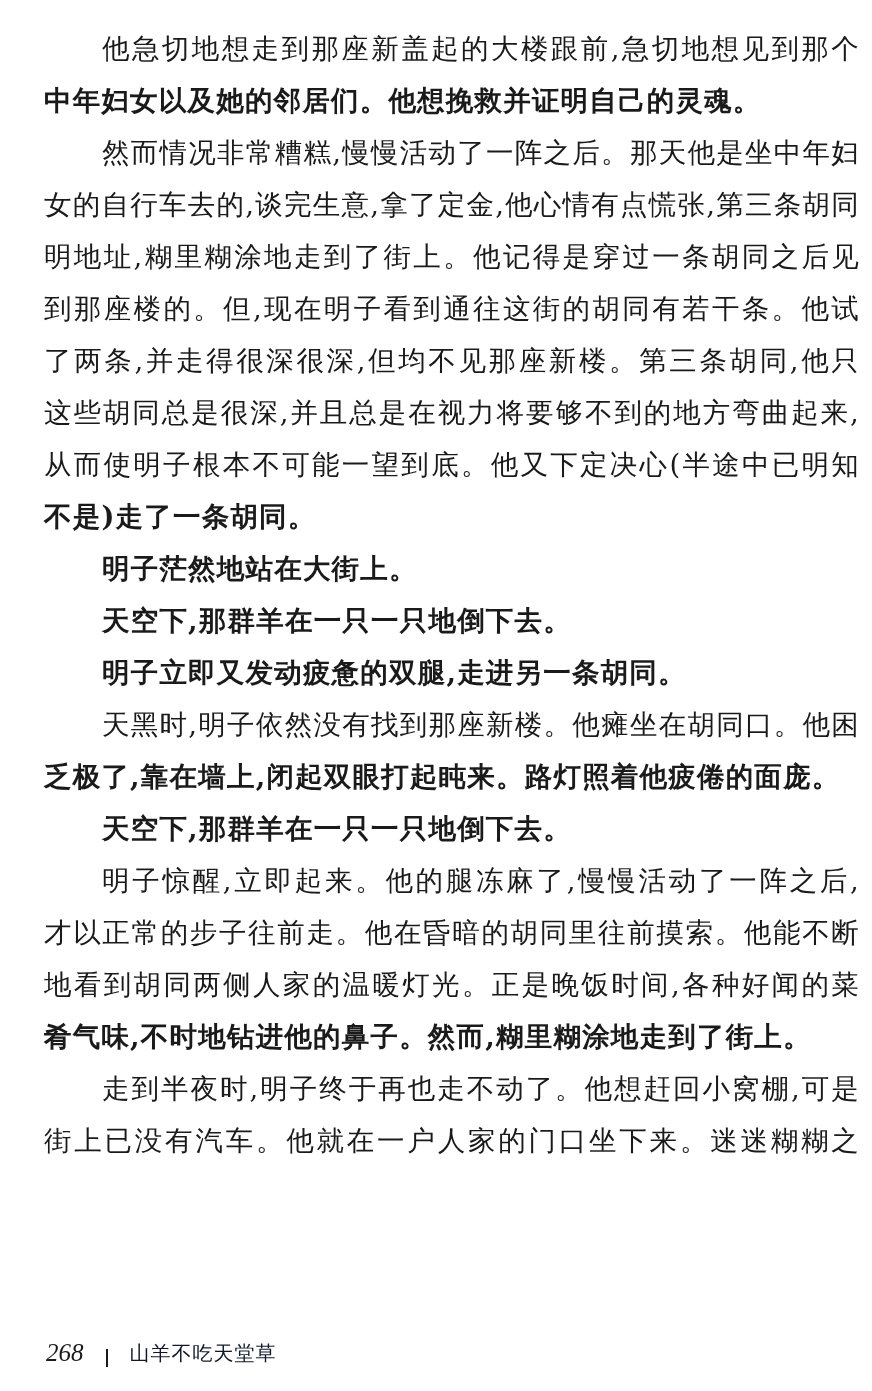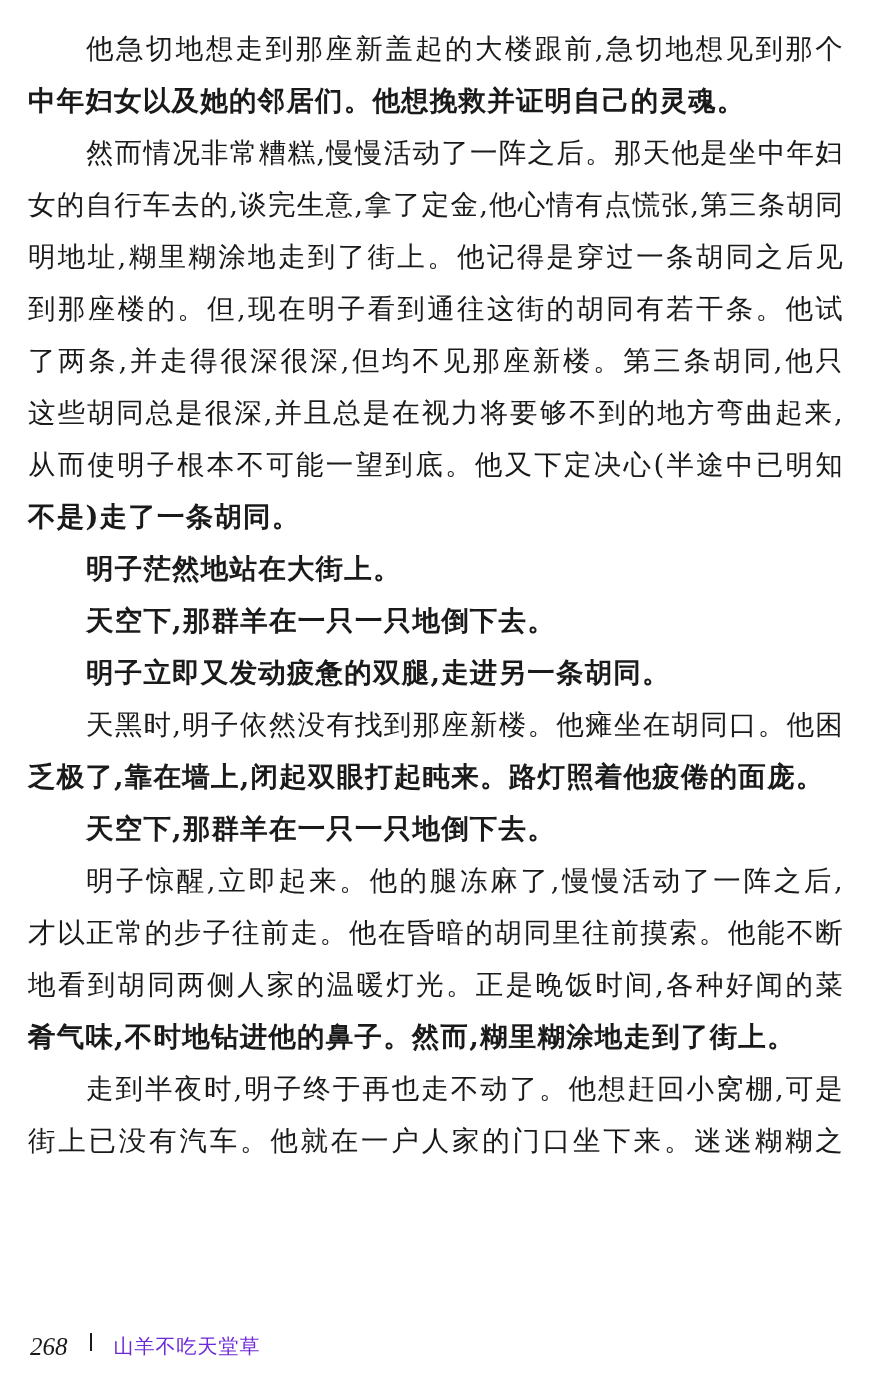--- a/index.html
+++ b/index.html
@@ -1,56 +1,56 @@
 <!DOCTYPE html>
 <html><head>
   <meta charset="utf-8">
   <style>
     html, body { margin: 0; padding: 0; background: #ffffff; }
     body { width: 872px; height: 1391px; position: relative; overflow: hidden; }
-    .page { position: absolute; left: 0; top: 0; width: 709px; height: 1391px; }
+    .page { position: absolute; left: 16px; top: 0; width: 709px; height: 1391px; }
     .text {
       position: absolute;
       left: 28px;
       top: 22px;
       width: 816px;
       font-family: "DejaVu Serif", "Liberation Serif", serif;
       font-size: 27.5px;
       line-height: 52px;
       color: #1a1a1a;
       letter-spacing: 1.2px;
     }
     .line { white-space: nowrap; height: 52px; text-align: justify; text-align-last: justify; }
     .line.last { text-align-last: left; font-weight: bold; }
     .line.indent { padding-left: 58px; }
     .footer {
       position: absolute;
       left: 30px;
       top: 1333px;
       height: 34px;
       display: flex;
-      align-items: flex-start;
+      align-items: flex-end;
     }
     .page-num {
       font-family: "Liberation Serif", serif;
       font-style: italic;
       font-size: 25px;
       color: #1a1a1a;
     }
     .sep {
       display: inline-block;
       width: 2px;
       height: 18px;
       background: #1a1a1a;
       margin: 0 22px 0 22px;
     }
     .book-title {
       font-family: "DejaVu Sans", "Liberation Sans", sans-serif;
       font-size: 20px;
-      color: #6d28d9;
+      color: #0f172a;
       letter-spacing: 1px;
     }
   </style>
 </head>
 <body>
 
 <div class="page">
   <div class="text" id="text-body">
       <div class="line indent">他急切地想走到那座新盖起的大楼跟前,急切地想见到那个</div>
       <div class="line last">中年妇女以及她的邻居们。他想挽救并证明自己的灵魂。</div>

